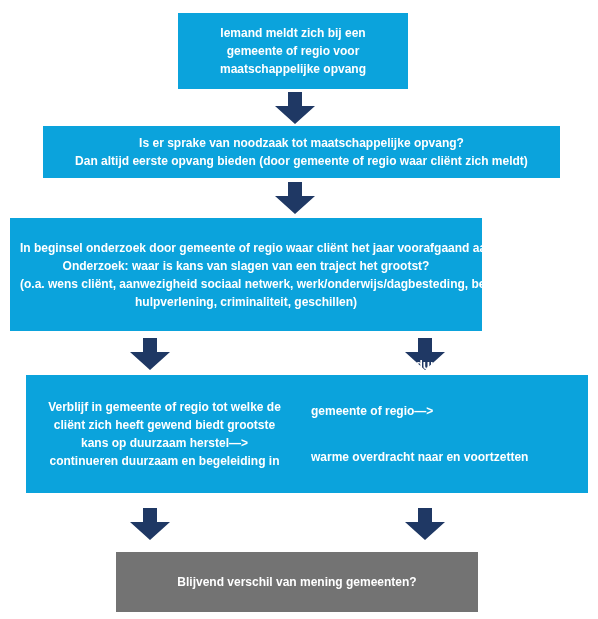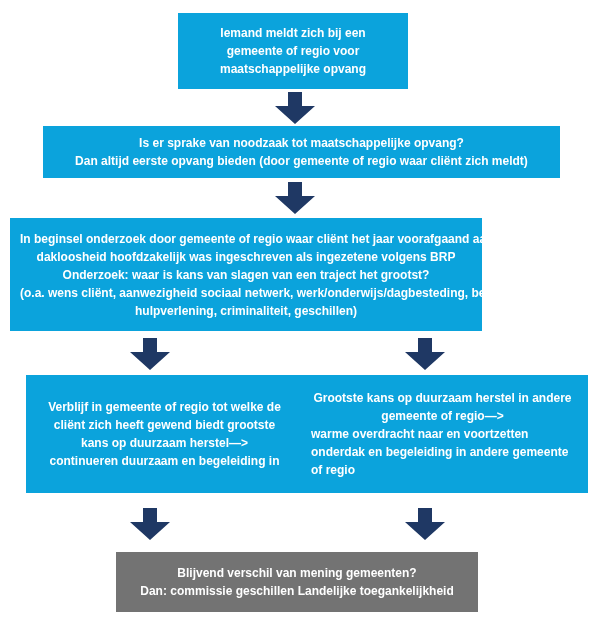--- a/index.html
+++ b/index.html
@@ -37,21 +37,21 @@
   .fill-red  { background: #737373; }
 
   .txt-center .line { text-align: center; }
   .txt-left .line { text-align: left; }
 
   
   #node-intake     { left: 178px; top: 13px;  width: 230px; height: 76px;  padding: 0 10px; }
   #node-urgency    { left: 43px;  top: 126px; width: 517px; height: 52px;  padding: 12px 8px; }
   #node-research   { left: 10px;  top: 218px; width: 472px; height: 113px; padding: 0 10px; }
   #node-stay-local { left: 10px;  top: 375px; width: 277px; height: 118px; padding: 0 10px; margin-left: 16px; }
-  #node-transfer   { left: 297px; top: 375px; width: 291px; height: 118px; padding: 0 14px; }
+  #node-transfer   { left: 297px; top: 375px; width: 291px; height: 118px; padding: 0 14px; gap: 28px; }
   #node-dispute    { left: 116px; top: 552px; width: 362px; height: 60px;  padding: 0 10px; }
 
   
   .arrow {
     position: absolute;
     width: 40px;
     height: 32px;
   }
   .arrow svg { display: block; width: 100%; height: 100%; }
   #arrow-intake-urgency    { left: 275px; top: 92px; }
@@ -84,21 +84,20 @@
   </div>
 
   <div class="arrow" id="arrow-urgency-research">
     <svg viewBox="0 0 40 32" xmlns="http://www.w3.org/2000/svg" aria-hidden="true">
       <polygon points="13,0 27,0 27,14 40,14 20,32 0,14 13,14" fill="#1F3864"></polygon>
     </svg>
   </div>
 
   <div class="node fill-cyan txt-center" id="node-research">
     <span class="line">In beginsel onderzoek door gemeente of regio waar cliënt het jaar voorafgaand aan  de</span>
-    <span class="line">dakloosheid hoofdzakelijk was ingeschreven als ingezetene volgens BRP</span>
     <span class="line">Onderzoek: waar is kans van slagen van een traject het grootst?</span>
     <span class="line">(o.a. wens cliënt, aanwezigheid sociaal netwerk, werk/onderwijs/dagbesteding, bestaande</span>
     <span class="line">hulpverlening, criminaliteit, geschillen)</span>
   </div>
 
   <div class="arrow" id="arrow-research-local">
     <svg viewBox="0 0 40 32" xmlns="http://www.w3.org/2000/svg" aria-hidden="true">
       <polygon points="13,0 27,0 27,14 40,14 20,32 0,14 13,14" fill="#1F3864"></polygon>
     </svg>
   </div>
@@ -111,36 +110,34 @@
 
   <div class="node fill-cyan txt-center" id="node-stay-local">
     <span class="line">Verblijf in gemeente of regio tot welke de</span>
     <span class="line">cliënt zich heeft gewend biedt grootste</span>
     <span class="line">kans op duurzaam herstel—&gt;</span>
     <span class="line">continueren duurzaam en begeleiding in</span>
   </div>
 
   <div class="node fill-cyan txt-left" id="node-transfer">
     <span class="line" style="text-align:center;">Grootste kans op duurzaam herstel in andere</span>
-    <span class="line" style="text-align:center;">gemeente of regio—&gt;</span>
+    <span class="line" style="text-align:left;">gemeente of regio—&gt;</span>
     <span class="line">warme overdracht naar en voortzetten</span>
-    <span class="line">onderdak en begeleiding in andere gemeente</span>
     <span class="line">of regio</span>
   </div>
 
   <div class="arrow" id="arrow-local-dispute">
     <svg viewBox="0 0 40 32" xmlns="http://www.w3.org/2000/svg" aria-hidden="true">
       <polygon points="13,0 27,0 27,14 40,14 20,32 0,14 13,14" fill="#1F3864"></polygon>
     </svg>
   </div>
 
   <div class="arrow" id="arrow-transfer-dispute">
     <svg viewBox="0 0 40 32" xmlns="http://www.w3.org/2000/svg" aria-hidden="true">
       <polygon points="13,0 27,0 27,14 40,14 20,32 0,14 13,14" fill="#1F3864"></polygon>
     </svg>
   </div>
 
   <div class="node fill-red txt-center" id="node-dispute">
     <span class="line">Blijvend verschil van mening gemeenten?</span>
-    <span class="line">Dan: commissie geschillen Landelijke toegankelijkheid</span>
   </div>
 
 </div>
 
 </body></html>

